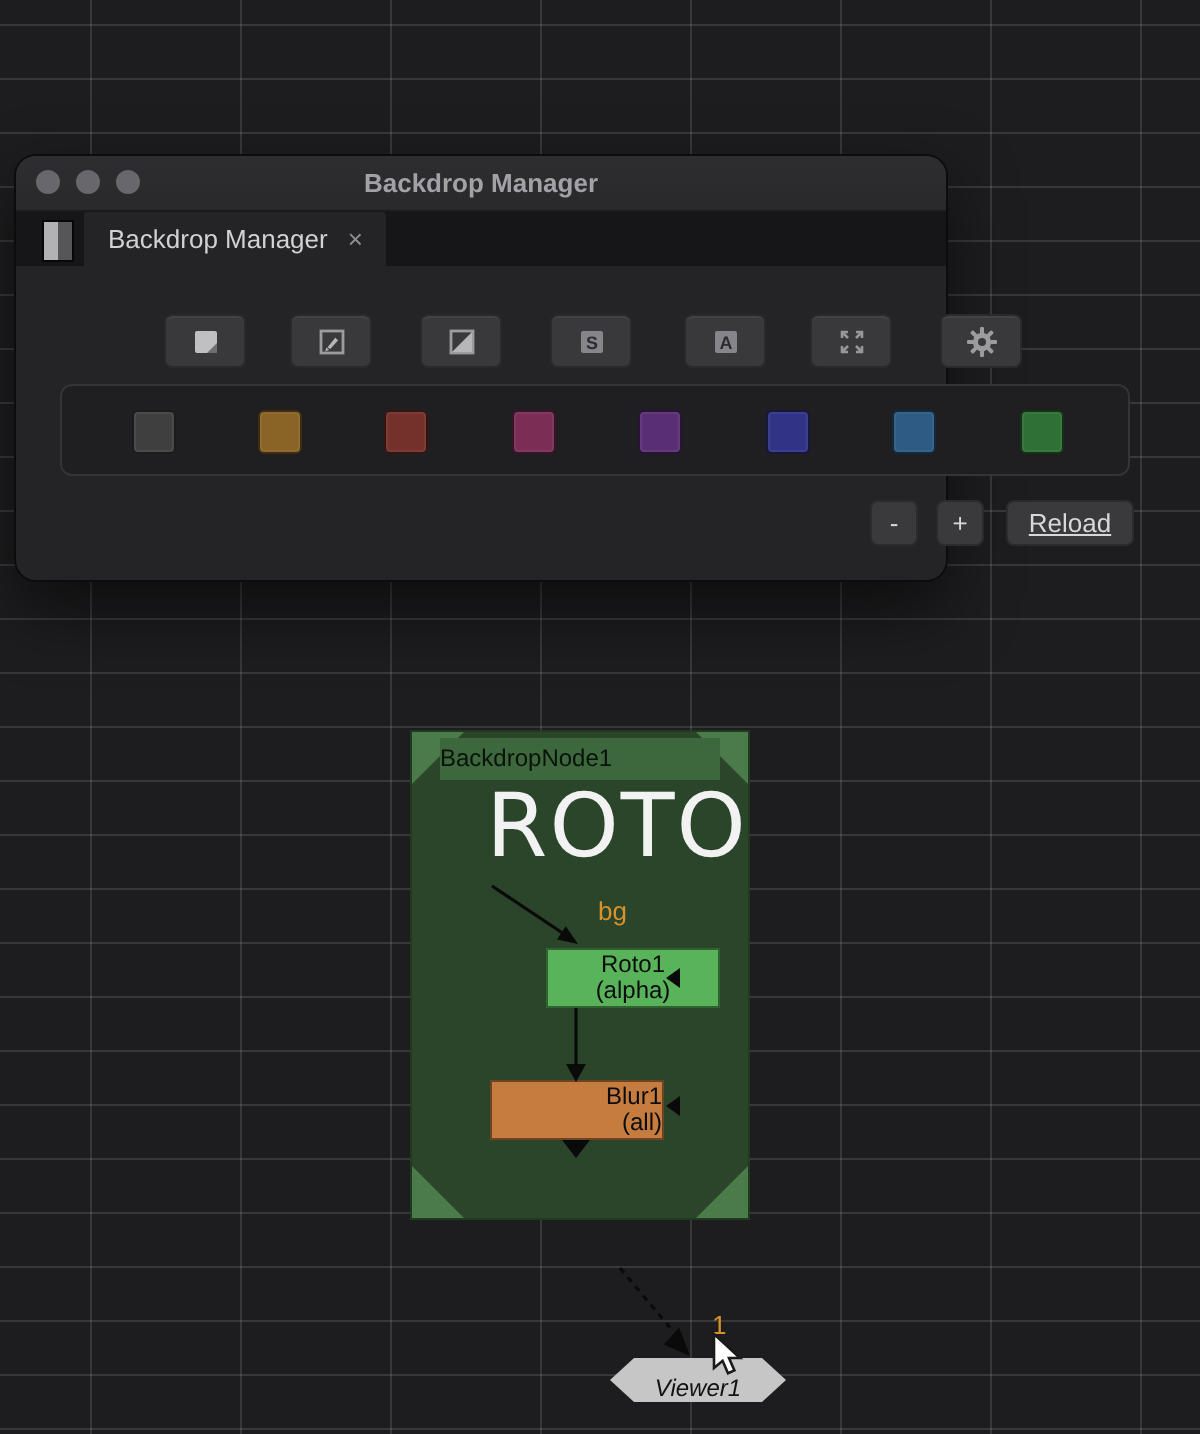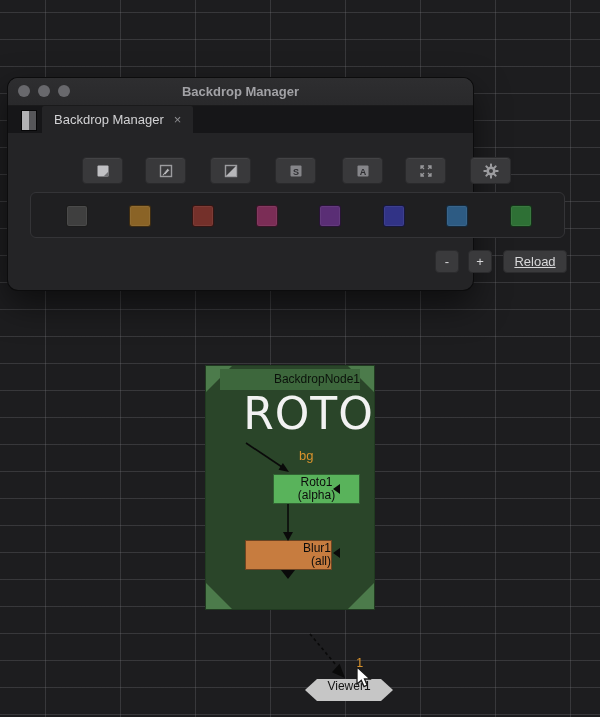--- a/index.html
+++ b/index.html
@@ -86,39 +86,39 @@
     position:absolute;left:205px;top:365px;width:170px;height:245px;
     background:#2a4529;border:1px solid #203a20;box-sizing:border-box;z-index:5;
   }
   .bd-corner{position:absolute;width:26px;height:26px;background:#4c7b4b;}
   .bd-tl{left:0;top:0;clip-path:polygon(0 0,100% 0,0 100%);}
   .bd-tr{right:0;top:0;clip-path:polygon(0 0,100% 0,100% 100%);}
   .bd-bl{left:0;bottom:0;clip-path:polygon(0 0,0 100%,100% 100%);}
   .bd-br{right:0;bottom:0;clip-path:polygon(100% 0,100% 100%,0 100%);}
   #backdrop-header{
     position:absolute;left:14px;top:3px;width:140px;height:21px;line-height:21px;
-    background:#3d673c;color:#0b120b;font-size:12px;text-align:right;
+    background:#3d673c;color:#0b120b;font-size:12px;text-align:left;
   }
   #backdrop-label{
     position:absolute;left:0;right:0;top:22px;text-align:center;
     font-family:"DejaVu Sans",sans-serif;font-size:44px;color:#f2f2f2;letter-spacing:1px;padding-left:37px;
   }
   .gnode{
     position:absolute;width:87px;height:30px;box-sizing:border-box;
     border:1px solid rgba(0,0,0,0.45);z-index:6;
     display:flex;flex-direction:column;align-items:center;justify-content:center;
     color:#0c0c0c;font-size:12px;line-height:13px;text-align:center;
   }
   #roto-node{left:245px;top:474px;}
   #blur-node{left:245px;top:540px;align-items:flex-end;}
   #viewer-node{
     position:absolute;left:305px;top:679px;width:88px;height:22px;z-index:6;
     clip-path:polygon(12px 0,76px 0,100% 50%,76px 100%,12px 100%,0 50%);
-    display:flex;align-items:flex-start;justify-content:center;
-    color:#131313;font-size:12px;
+    display:flex;align-items:flex-end;justify-content:center;
+    color:#131313;font-size:12px;font-style:italic;
   }
   #wires{position:absolute;inset:0;z-index:7;pointer-events:none;}
   .wire-label{position:absolute;z-index:8;font-size:13px;color:#d8922c;padding-left:40px;}
   #bg-label{left:259px;top:448px;}
   #viewer1-label{left:316px;top:655px;}
   #cursor{position:absolute;left:356px;top:666px;z-index:50;pointer-events:none;}
 </style>
 </head>
 <body>
 

